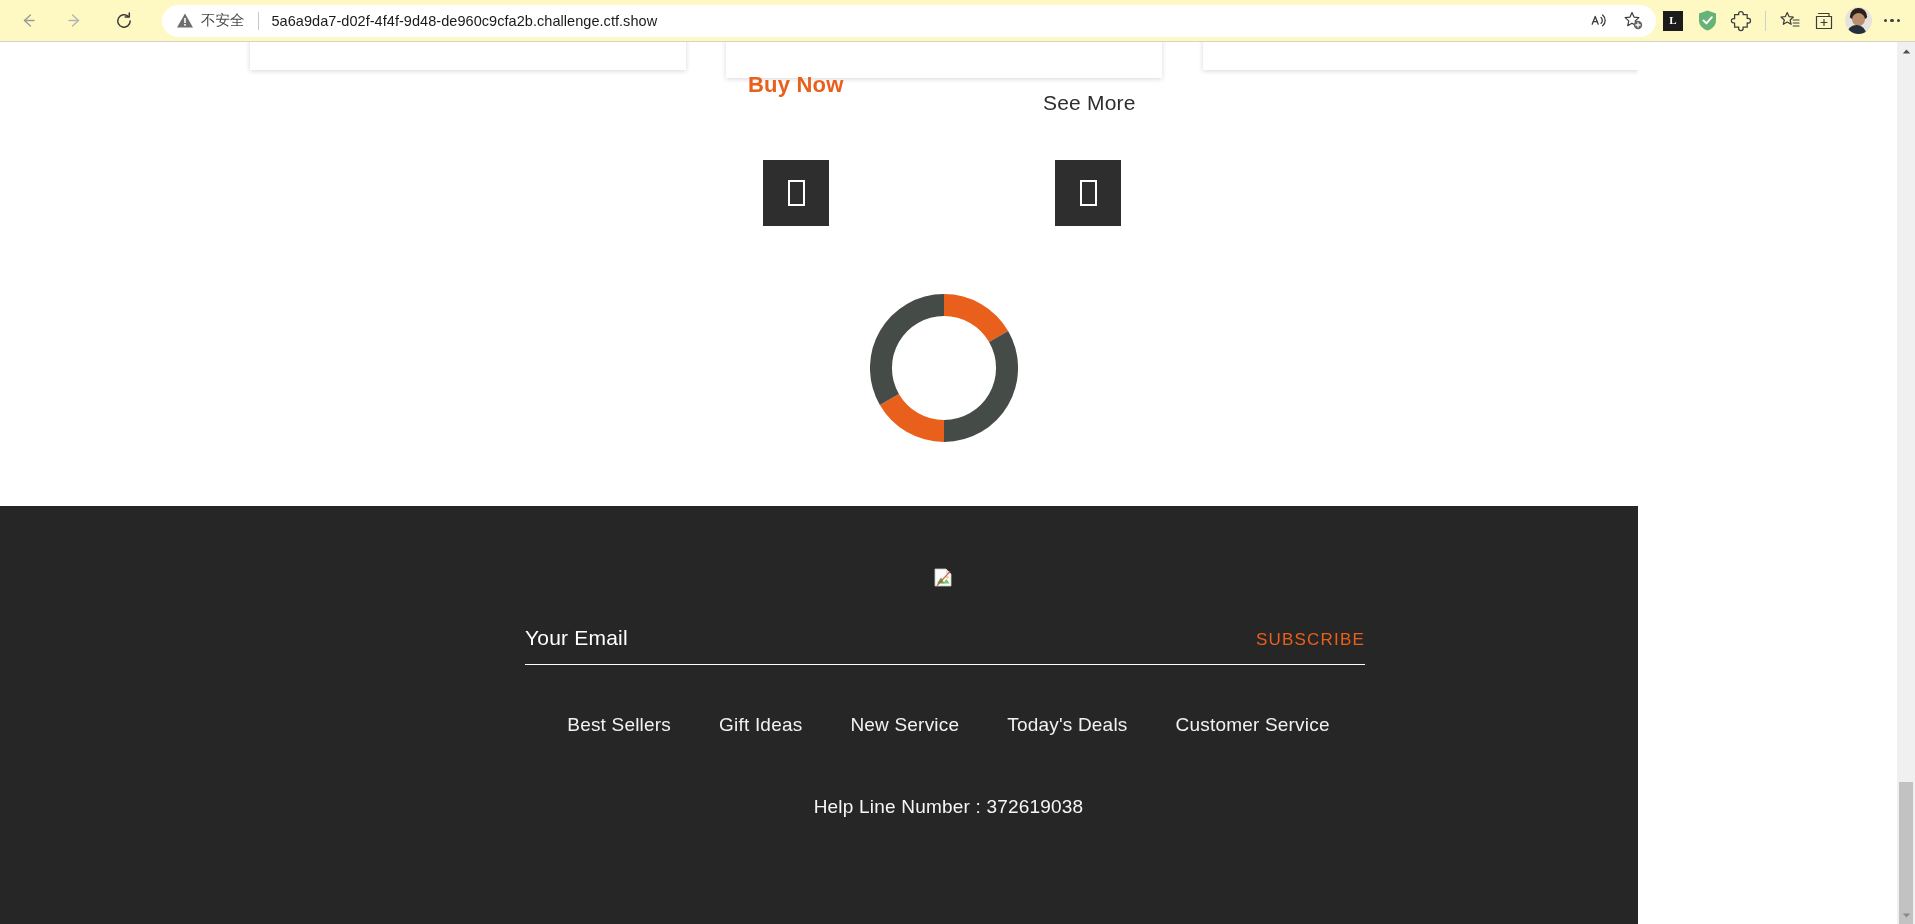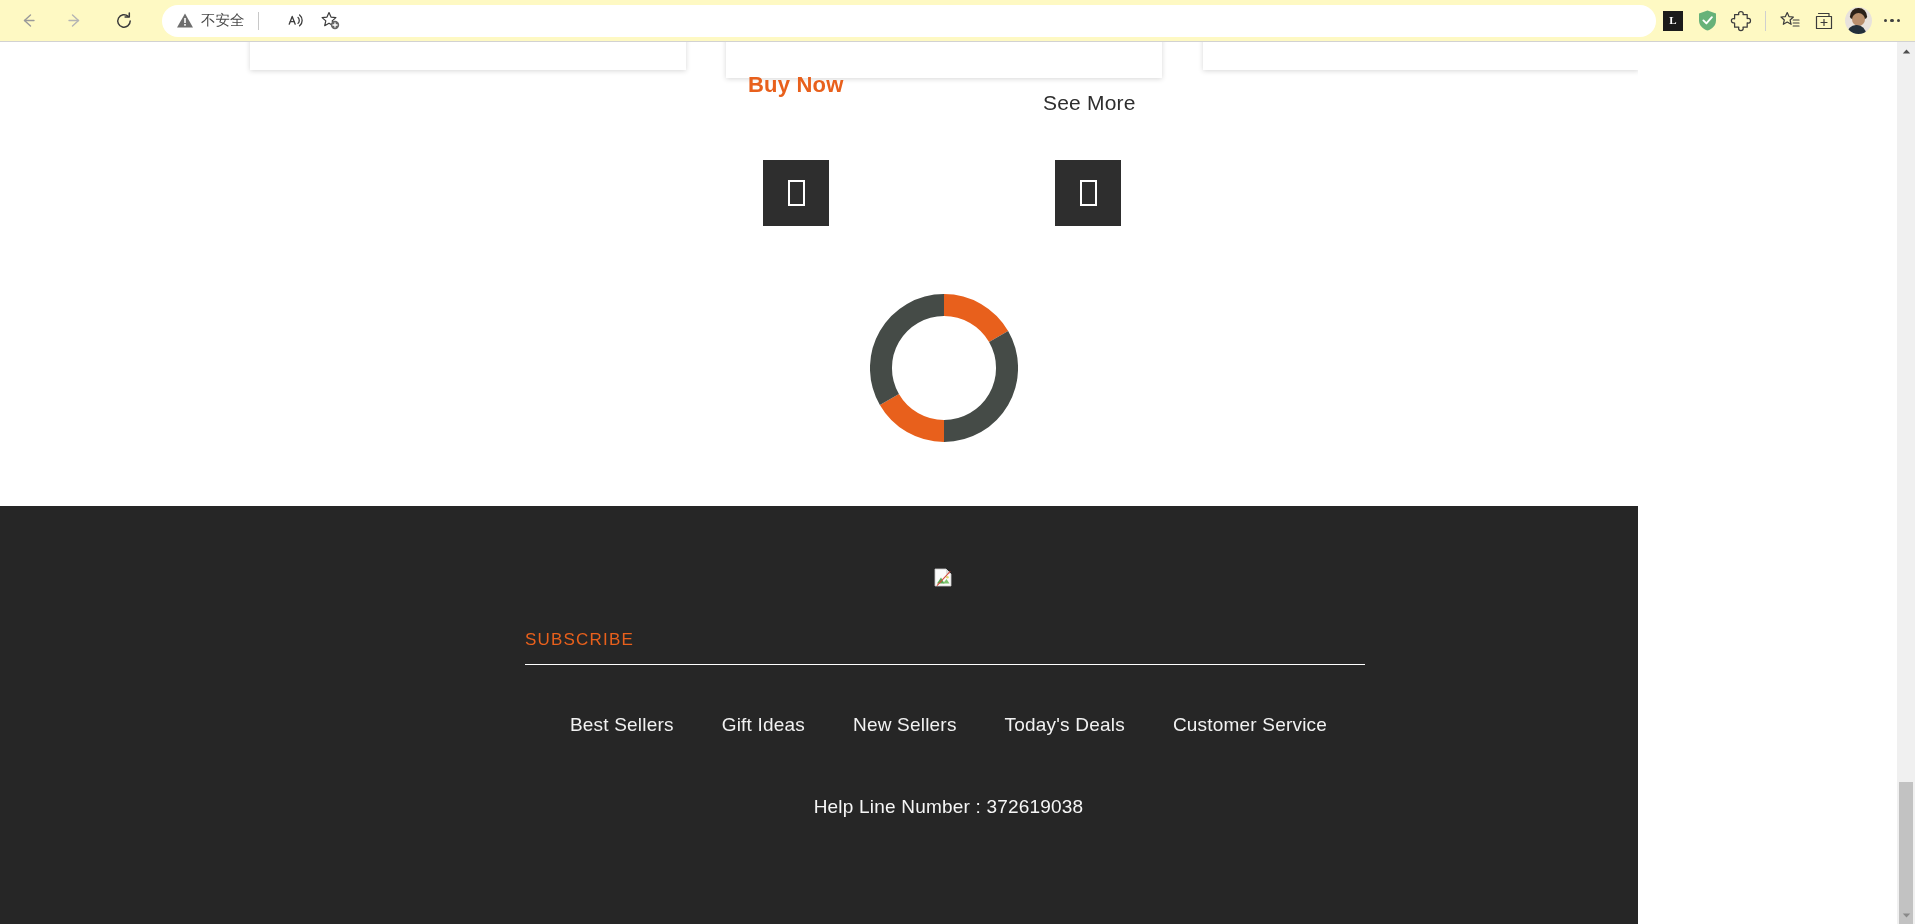--- a/index.html
+++ b/index.html
@@ -366,20 +366,21 @@
   </div>
 
   <div class="omnibox">
     <svg class="warn-triangle" width="18" height="18" viewBox="0 0 18 18">
       <path d="M9 1.6 L17 15.6 L1 15.6 Z" fill="#6e6e6e"></path>
       <rect x="8.2" y="6" width="1.6" height="5" fill="#ffffff"></rect>
       <rect x="8.2" y="12" width="1.6" height="1.7" fill="#ffffff"></rect>
     </svg>
     <span class="insecure-label">不安全</span>
     <span class="omni-divider"></span>
+    <span class="omni-url">5a6a9da7-d02f-4f4f-9d48-de960c9cfa2b.challenge.ctf.show</span>
 
     <span class="omni-right">
       <span class="icon-btn">
         <svg width="21" height="21" viewBox="0 0 21 21">
           <path d="M3.2 14.2 L6.2 6.4 L9.2 14.2" fill="none" stroke="#3c3c3c" stroke-width="1.3" stroke-linecap="round" stroke-linejoin="round"></path>
           <line x1="4.4" y1="11.6" x2="8" y2="11.6" stroke="#3c3c3c" stroke-width="1.3" stroke-linecap="round"></line>
           <path d="M12 7.4 A4.2 4.2 0 0 1 12 13.4" fill="none" stroke="#3c3c3c" stroke-width="1.3" stroke-linecap="round"></path>
           <path d="M13.6 5 A7 7 0 0 1 13.6 15.8" fill="none" stroke="#3c3c3c" stroke-width="1.3" stroke-linecap="round"></path>
         </svg>
       </span>
@@ -486,27 +487,28 @@
         <path d="M1 1 L12 1 L17 6 L17 18 L1 18 Z" fill="#fbfbfb" stroke="#c9c9c9" stroke-width="0.8"></path>
         <path d="M12 1 L12 6 L17 6 Z" fill="#dcdcdc"></path>
         <path d="M3 15.5 L7 9.5 L10.5 15.5 Z" fill="#5aa84f"></path>
         <path d="M9 15.5 L12.5 11 L15.5 15.5 Z" fill="#7cc46e"></path>
         <circle cx="13.4" cy="9.2" r="1.3" fill="#e0d96a"></circle>
         <line x1="3" y1="17.6" x2="16.2" y2="3.4" stroke="#d24b3e" stroke-width="1.1"></line>
       </svg>
     </span>
 
     <div class="news-row">
+      <input class="email-input" type="text" placeholder="Your Email" style="">
       <button class="subscribe-btn">SUBSCRIBE</button>
     </div>
 
     <nav class="footer-links">
       <a href="#">Best Sellers</a>
       <a href="#">Gift Ideas</a>
-      <a href="#">New Sellers</a>
+      <a href="#">New Service</a>
       <a href="#">Today's Deals</a>
       <a href="#">Customer Service</a>
     </nav>
 
     <div class="help-line">Help Line Number : 372619038</div>
   </footer>
 </div>
 
 <div class="scrollbar">
   <div class="sb-arrow sb-up">

